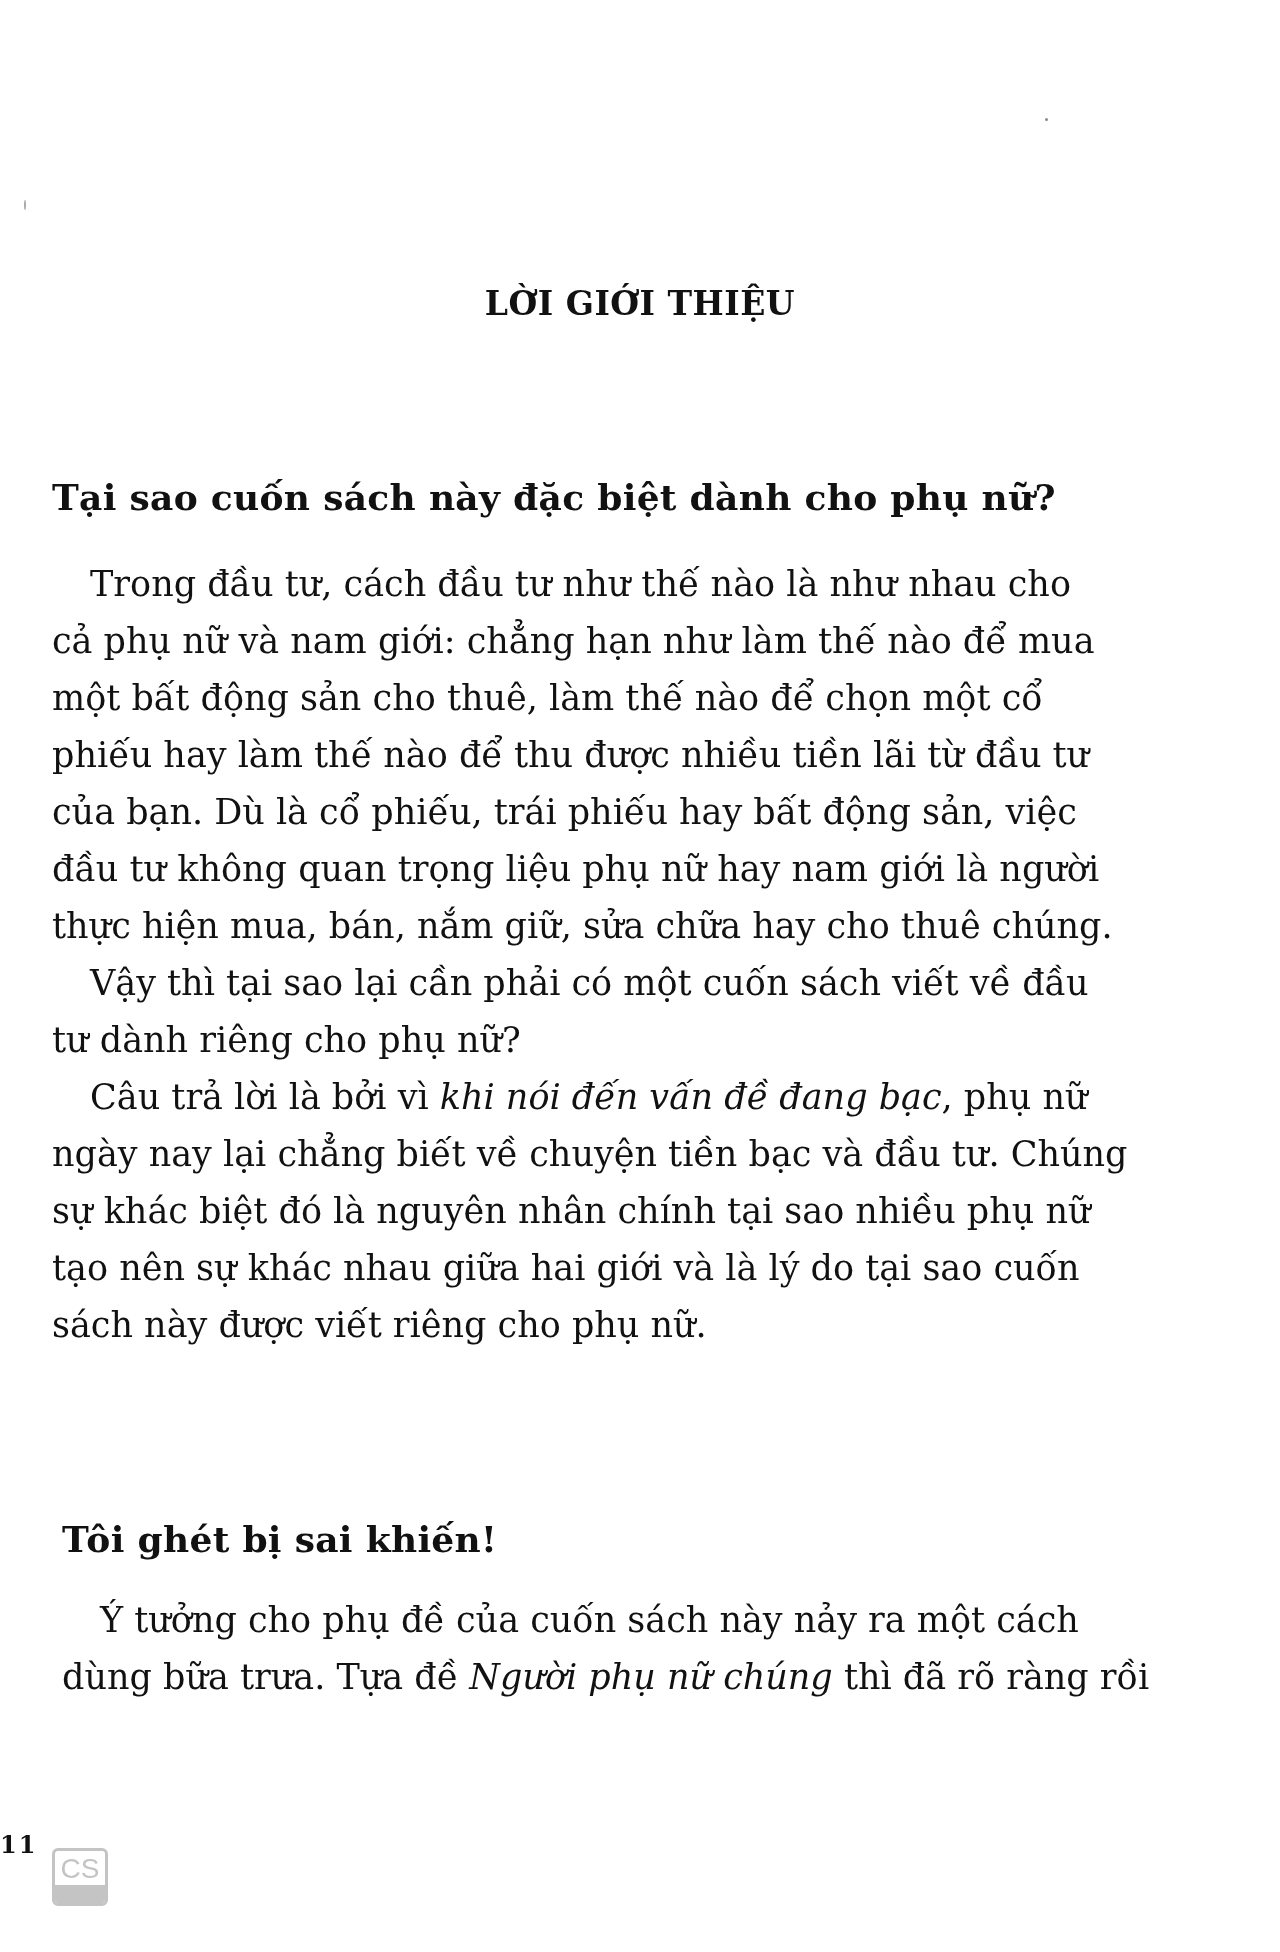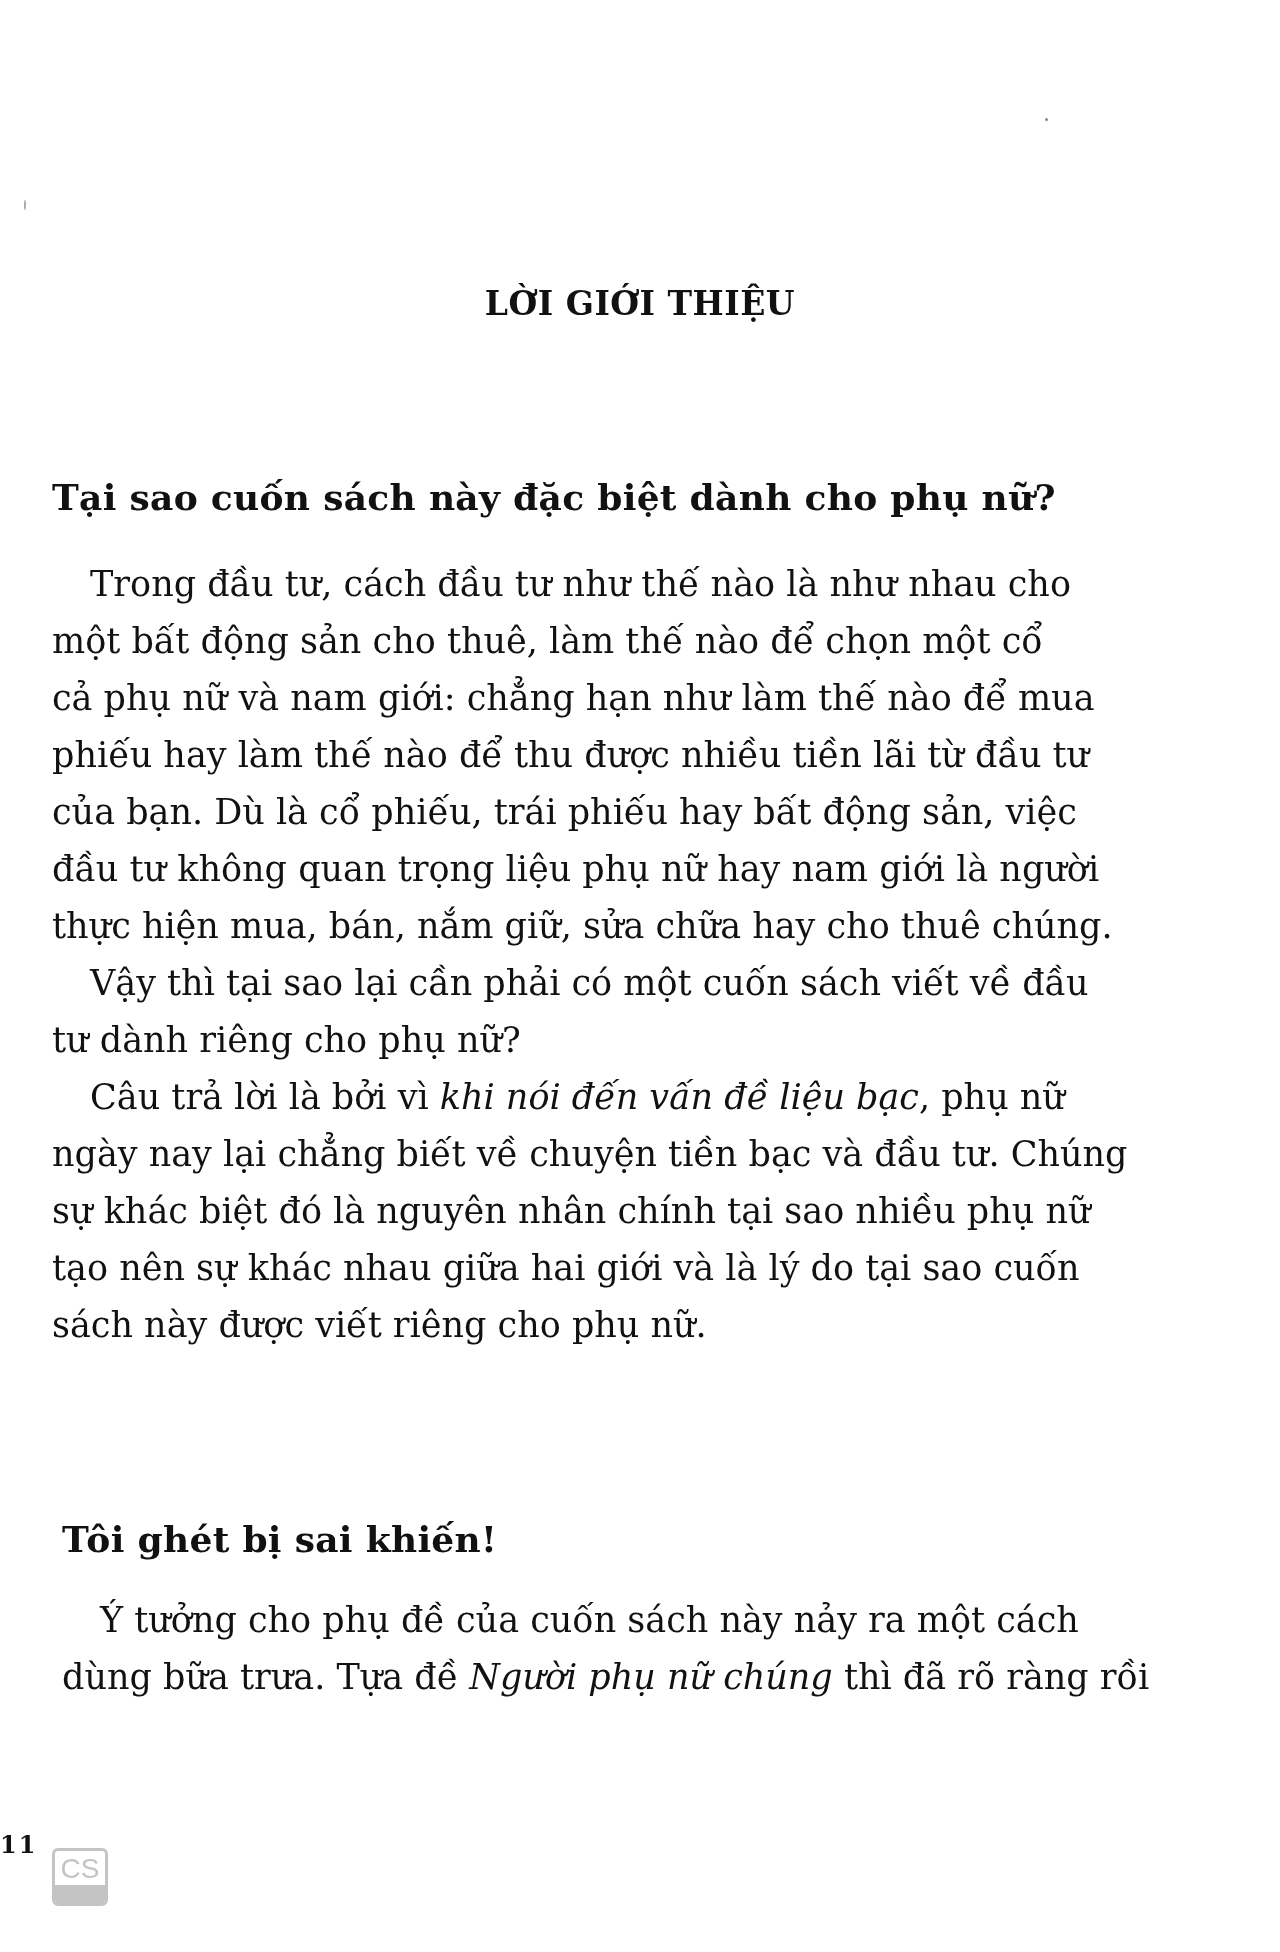--- a/index.html
+++ b/index.html
@@ -111,29 +111,29 @@
 
 <div class="speck" style="top:118px; left:1045px;"></div>
 <div class="speck" style="top:200px; left:24px; width:2px; height:10px; background:#aaa;"></div>
 
 <div class="page-title">LỜI GIỚI THIỆU</div>
 
 <div class="section-heading heading-1">Tại sao cuốn sách này đặc biệt dành cho phụ nữ?</div>
 
 <div class="body-block block-1">
   <div class="line indent">Trong đầu tư, cách đầu tư như thế nào là như nhau cho</div>
+  <div class="line">cả phụ nữ và nam giới: chẳng hạn như làm thế nào để mua</div>
   <div class="line">một bất động sản cho thuê, làm thế nào để chọn một cổ</div>
-  <div class="line">cả phụ nữ và nam giới: chẳng hạn như làm thế nào để mua</div>
   <div class="line">phiếu hay làm thế nào để thu được nhiều tiền lãi từ đầu tư</div>
   <div class="line">của bạn. Dù là cổ phiếu, trái phiếu hay bất động sản, việc</div>
   <div class="line">đầu tư không quan trọng liệu phụ nữ hay nam giới là người</div>
   <div class="line">thực hiện mua, bán, nắm giữ, sửa chữa hay cho thuê chúng.</div>
   <div class="line indent">Vậy thì tại sao lại cần phải có một cuốn sách viết về đầu</div>
   <div class="line">tư dành riêng cho phụ nữ?</div>
-  <div class="line indent"><span>Câu trả lời là bởi vì </span><em>khi nói đến vấn đề liệu bạc</em><span>, phụ nữ</span></div>
+  <div class="line indent"><span>Câu trả lời là bởi vì </span><em>khi nói đến vấn đề đang bạc</em><span>, phụ nữ</span></div>
   <div class="line">ngày nay lại chẳng biết về chuyện tiền bạc và đầu tư. Chúng</div>
   <div class="line">sự khác biệt đó là nguyên nhân chính tại sao nhiều phụ nữ</div>
   <div class="line">tạo nên sự khác nhau giữa hai giới và là lý do tại sao cuốn</div>
   <div class="line">sách này được viết riêng cho phụ nữ.</div>
 </div>
 
 <div class="section-heading heading-2">Tôi ghét bị sai khiến!</div>
 
 <div class="body-block block-2">
   <div class="line indent">Ý tưởng cho phụ đề của cuốn sách này nảy ra một cách</div>

